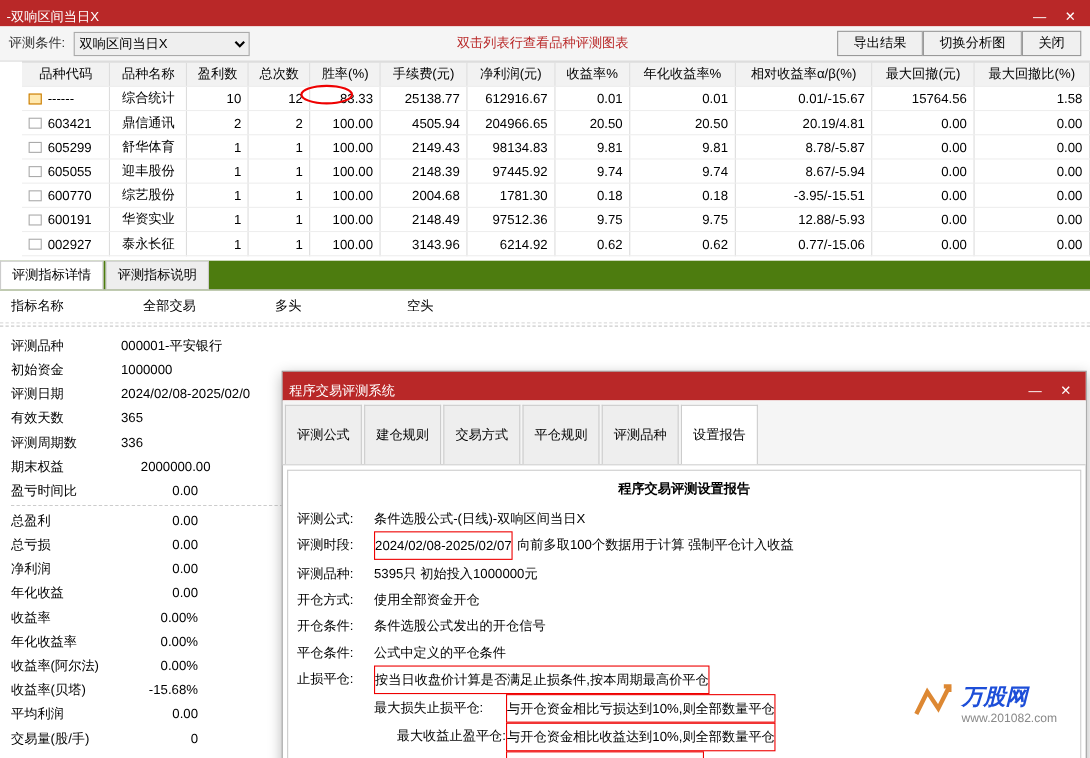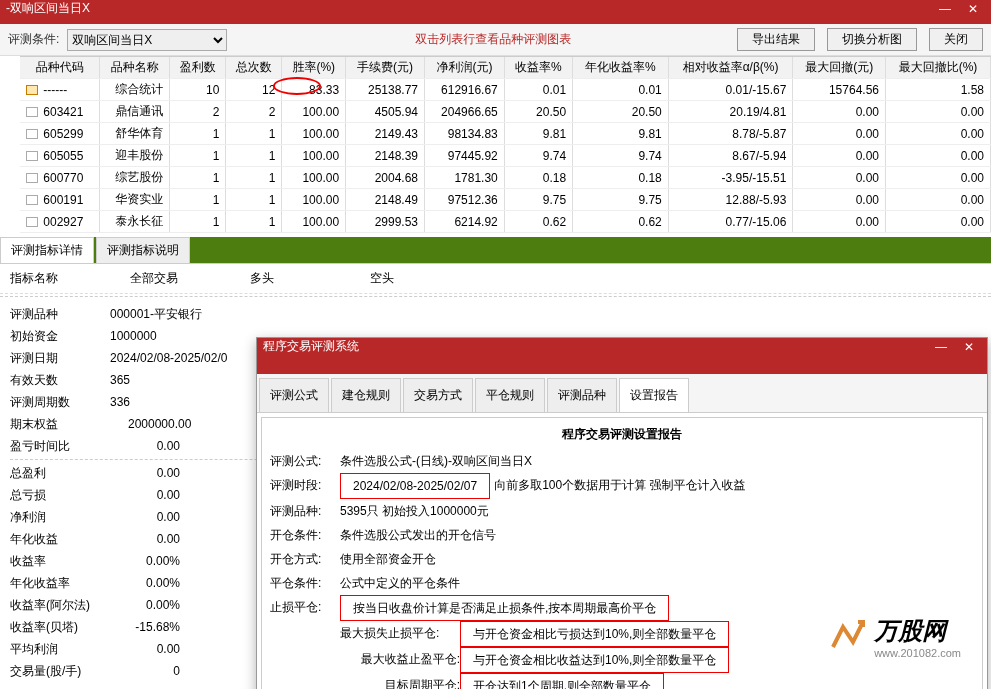--- a/index.html
+++ b/index.html
@@ -1,57 +1,57 @@
 <!DOCTYPE html>
 <html><head>
 <meta charset="utf-8">
 <style>
 * { margin: 0; padding: 0; box-sizing: border-box; font-family: "Microsoft YaHei", SimSun, sans-serif; font-size: 12px; }
 body { background: #fff; width: 991px; height: 689px; position: relative; overflow: hidden; }
-.titlebar { background: #b92828; color: #fff; height: 24px; display: flex; align-items: flex-start; padding: 0 6px; justify-content: space-between; }
+.titlebar { background: #b92828; color: #fff; height: 24px; display: flex; align-items: flex-end; padding: 0 6px; justify-content: space-between; }
 .titlebar .win-btns { display: flex; gap: 4px; }
 .titlebar .win-btn { width: 24px; height: 18px; display: flex; align-items: center; justify-content: center; cursor: pointer; }
 .toolbar { display: flex; align-items: center; height: 32px; padding: 0 8px; background: #f5f5f5; border-bottom: 1px solid #ddd; gap: 8px; }
 .toolbar .lbl { color: #333; }
 .toolbar select { height: 22px; width: 160px; border: 1px solid #aaa; }
 .toolbar .hint { color: #b92828; flex: 0 0 auto; margin-left: 180px; }
-.toolbar .btns { margin-left: auto; display: flex; gap: 12px; padding-left: 48px; }
+.toolbar .btns { margin-left: auto; display: flex; gap: 0; padding-left: 48px; }
 .toolbar .btn { border: 1px solid #999; background: #f0f0f0; padding: 2px 14px; cursor: pointer; }
 .grid { border-top: 1px solid #ccc; margin-left: 20px; }
 .grid table { width: 100%; border-collapse: collapse; }
 .grid th, .grid td { border-right: 1px solid #ddd; border-bottom: 1px solid #eee; padding: 2px 6px; text-align: right; white-space: nowrap; font-size: 12px; }
 .grid th { background: #f2f2f2; font-weight: normal; text-align: center; }
-.grid td.left { text-align: right; }
+.grid td.left { text-align: center; }
 .grid td.code { text-align: left; }
 .grid .icon-cell { display: inline-block; width: 12px; height: 10px; border: 1px solid #c97b00; background: #ffe9b0; margin-right: 2px; vertical-align: middle; }
 .grid .icon-cell.gray { border-color: #aaa; background: #fff; }
 .red-oval { position: absolute; border: 2px solid #e00; border-radius: 50%; pointer-events: none; }
 .tabs-detail { display: flex; border-bottom: 1px solid #ccc; background: #4d7c0f; margin-top: 4px; }
 .tabs-detail .tab { padding: 4px 10px; border: 1px solid #ccc; border-bottom: none; background: #fff; margin-right: 2px; cursor: pointer; }
 .tabs-detail .tab.inactive { background: #eee; }
 .detail-row { display: flex; padding: 6px 10px; gap: 40px; border-bottom: 1px dashed #ddd; }
 .detail-row span { min-width: 80px; }
 .detail-table { padding: 4px 10px; }
 .detail-table .drow { display: flex; line-height: 22px; }
 .detail-table .k { width: 100px; }
 .detail-table .v1 { width: 100px; text-align: right; padding-right: 30px; }
 .detail-table .v2 { width: 80px; text-align: right; }
 .dotline { border-top: 1px dashed #ccc; margin: 2px 0; }
 .dialog { position: absolute; left: 256px; top: 337px; width: 732px; background: #fff; border: 1px solid #999; box-shadow: 0 4px 12px rgba(0,0,0,0.3); }
-.dialog .titlebar { height: 36px; }
+.dialog .titlebar { height: 26px; }
 .dialog .dtabs { display: flex; background: #f5f5f5; border-bottom: 1px solid #ccc; padding-top: 4px; }
-.dialog .dtabs .dtab { padding: 8px 10px; border: 1px solid #ccc; border-bottom: none; background: #eee; margin-left: 2px; cursor: pointer; font-size: 12px; }
+.dialog .dtabs .dtab { padding: 18px 10px; border: 1px solid #ccc; border-bottom: none; background: #eee; margin-left: 2px; cursor: pointer; font-size: 12px; }
 .dialog .dtabs .dtab.active { background: #fff; }
 .dialog .body { padding: 8px; border: 1px solid #ccc; margin: 4px; }
 .dialog .body .title { text-align: center; font-weight: bold; margin-bottom: 6px; }
 .dialog .body .line { display: flex; line-height: 24px; }
 .dialog .body .k { width: 70px; }
-.red-box { border: 1px solid #e00; padding: 0 12px; display: inline-block; }
+.red-box { border: 1px solid #e00; padding: 0 0; display: inline-block; }
 .logo { position: absolute; right: 30px; bottom: 30px; display: flex; align-items: center; gap: 6px; pointer-events: none; }
-.logo .txt { color: #000000; font-size: 24px; font-weight: bold; font-style: italic; }
+.logo .txt { color: #1d4ed8; font-size: 20px; font-weight: bold; font-style: italic; }
 .logo .sub { color: #888; font-size: 11px; }
 </style>
 </head>
 <body>
 
 <div class="titlebar">
   <span>-双响区间当日X</span>
   <div class="win-btns">
     <span class="win-btn">—</span>
     <span class="win-btn">✕</span>
@@ -173,21 +173,21 @@
           <td>12.88/-5.93</td>
           <td>0.00</td>
           <td>0.00</td>
         </tr>
         <tr>
           <td class="code"><span class="icon-cell gray"></span> 002927</td>
           <td class="left">泰永长征</td>
           <td>1</td>
           <td>1</td>
           <td>100.00</td>
-          <td>2999.53</td>
+          <td>3143.96</td>
           <td>6214.92</td>
           <td>0.62</td>
           <td>0.62</td>
           <td>0.77/-15.06</td>
           <td>0.00</td>
           <td>0.00</td>
         </tr>
       </tbody>
   </table>
 </div>
@@ -315,26 +315,26 @@
     <div class="line">
         <span class="k">评测时段:</span>
         <span class="red-box">2024/02/08-2025/02/07</span>
         <span style="margin-left:4px">向前多取100个数据用于计算 强制平仓计入收益</span>
       </div>
     <div class="line">
         <span class="k">评测品种:</span>
         <span>5395只 初始投入1000000元</span>
       </div>
     <div class="line">
+        <span class="k">开仓方式:</span>
+        <span>使用全部资金开仓</span>
+      </div>
+    <div class="line">
         <span class="k">开仓条件:</span>
         <span>条件选股公式发出的开仓信号</span>
-      </div>
-    <div class="line">
-        <span class="k">开仓方式:</span>
-        <span>使用全部资金开仓</span>
       </div>
     <div class="line">
         <span class="k">平仓条件:</span>
         <span>公式中定义的平仓条件</span>
       </div>
     <div class="line">
         <span class="k">止损平仓:</span>
         <span class="red-box">按当日收盘价计算是否满足止损条件,按本周期最高价平仓</span>
       </div>
     <div class="line">

